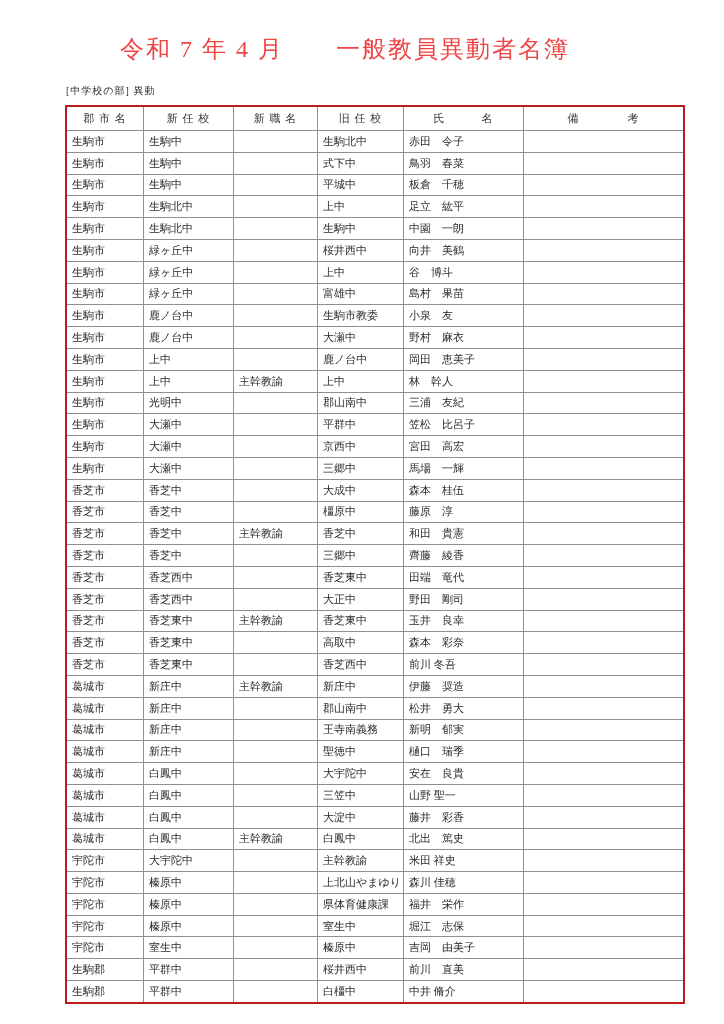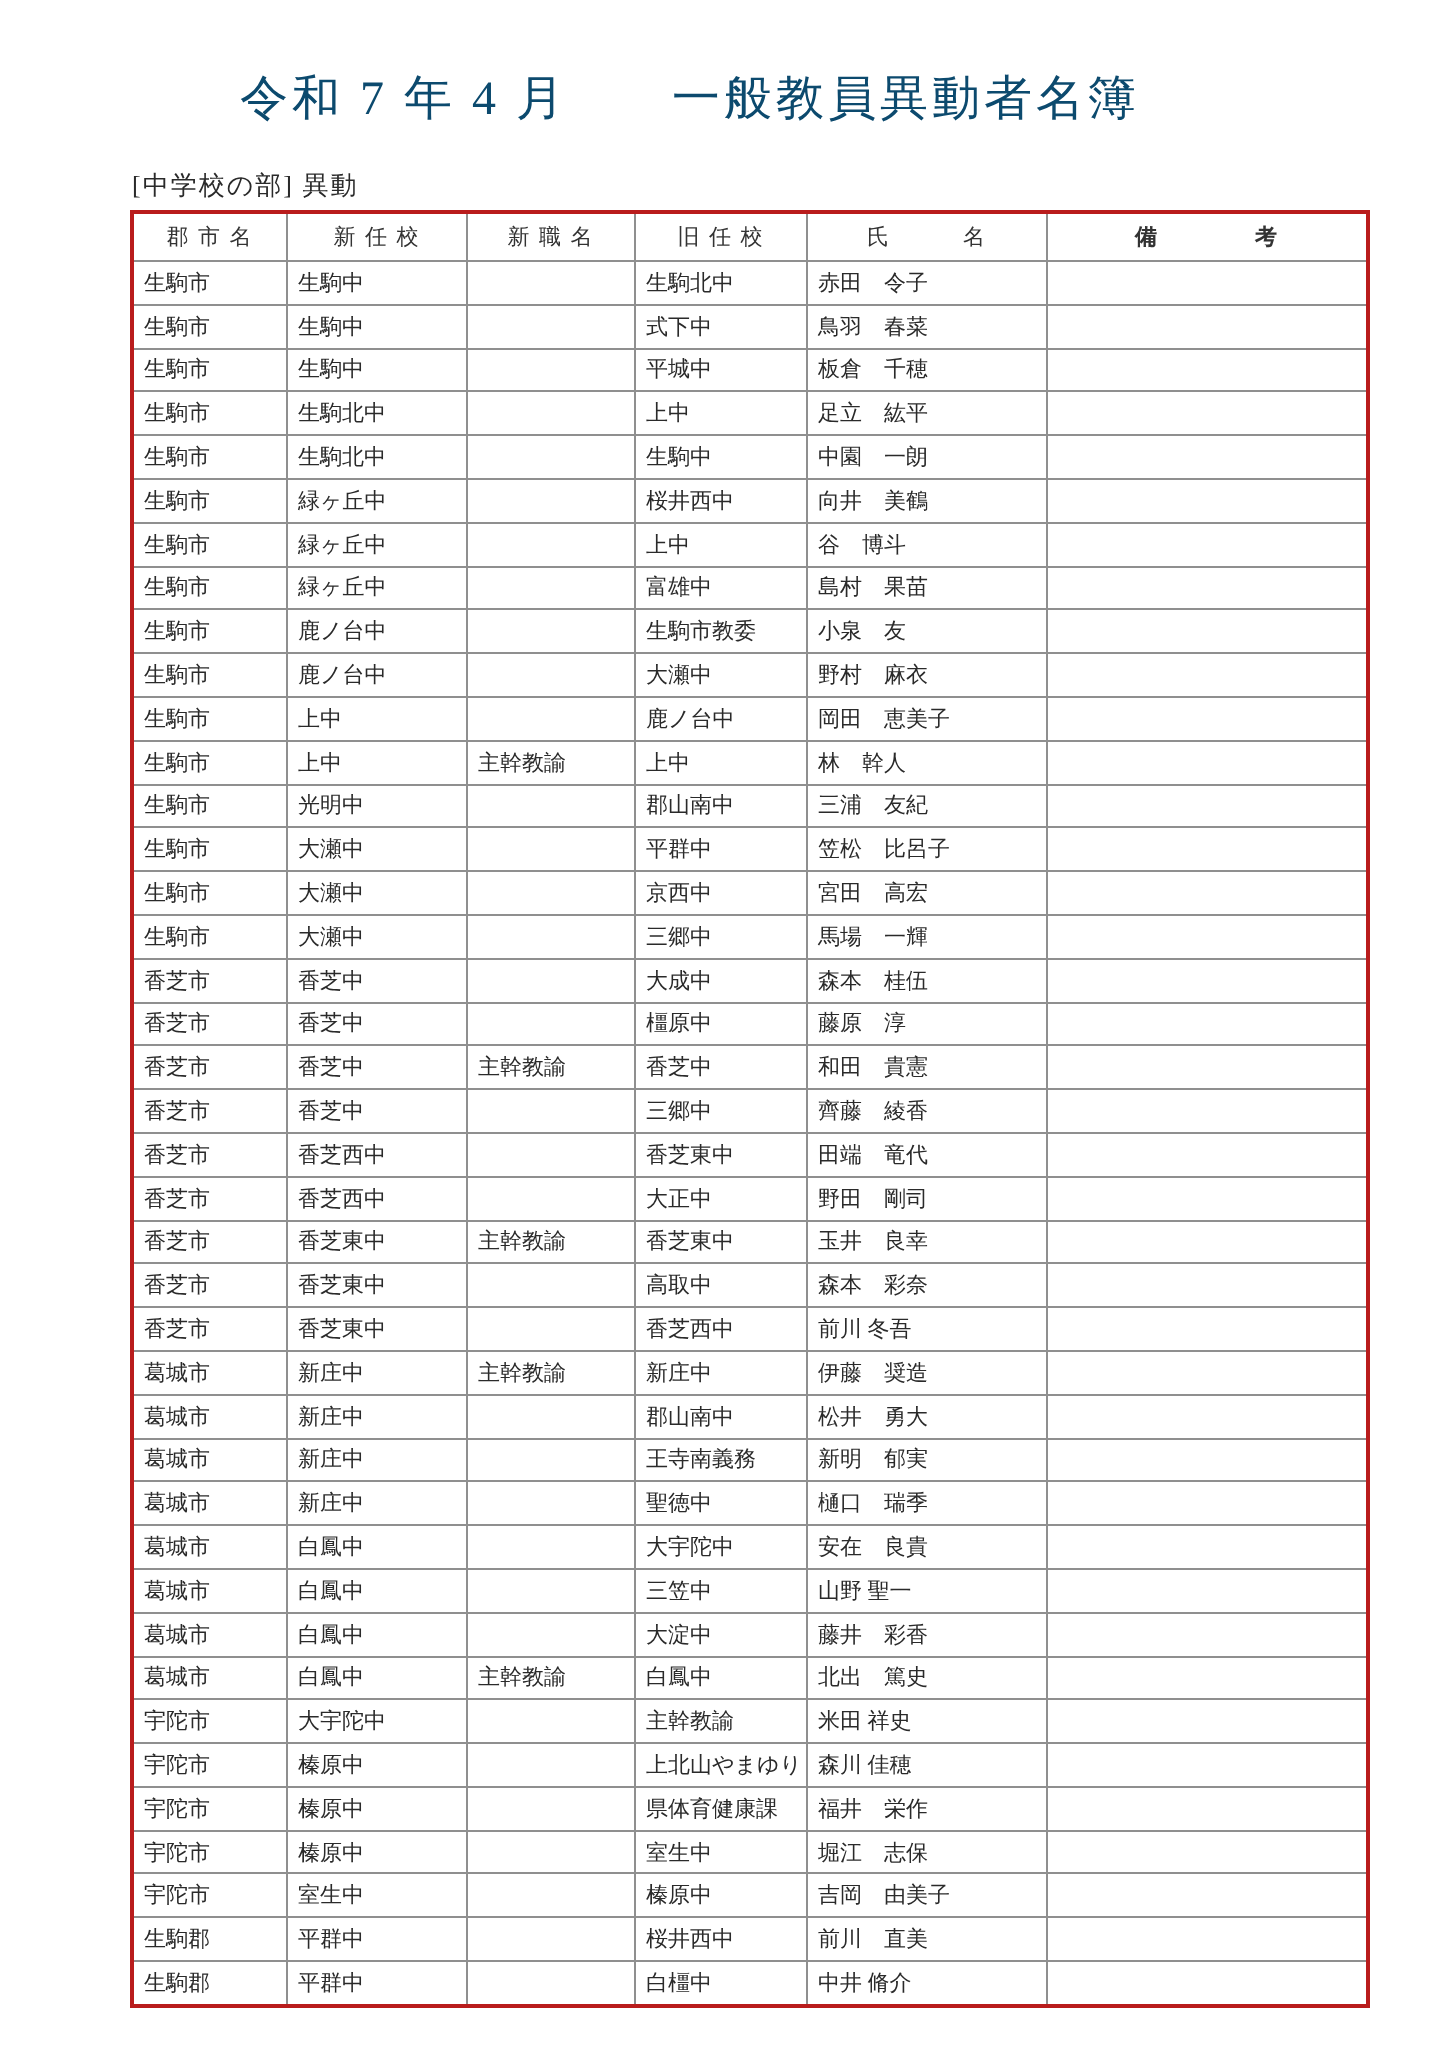--- a/index.html
+++ b/index.html
@@ -5,25 +5,25 @@
   html,body{margin:0;padding:0;}
   body{
     width:724px;height:1024px;background:#ffffff;
     font-family:"Liberation Serif","DejaVu Serif",serif;
     color:#262626;overflow:hidden;
   }
   .page{position:relative;width:724px;height:1024px;}
   .doc-title{
     position:absolute;top:33px;left:0;width:690px;
     text-align:center;font-size:24px;letter-spacing:2px;
-    color:#0c4a6e;white-space:pre;
+    color:#ef4444;white-space:pre;
   }
   .section-label{
     position:absolute;top:84px;left:66px;
-    font-size:13px;letter-spacing:1px;color:#2a2a2a;
+    font-size:10px;letter-spacing:1px;color:#2a2a2a;
   }
   table.roster{
     position:absolute;top:105px;left:65px;
     width:620px;border-collapse:collapse;table-layout:fixed;
     border:2px solid #b91c1c;
   }
   table.roster th, table.roster td{
     border:1px solid #8f8f8f;
     font-size:11px;
     overflow:hidden;white-space:nowrap;
@@ -35,21 +35,21 @@
   }
   table.roster td{
     height:20.8px;text-align:left;padding:0 0 0 5px;
   }
   
   table.roster th:nth-child(1), table.roster td:nth-child(1){width:74px;}
   table.roster th:nth-child(2), table.roster td:nth-child(2){width:87px;}
   table.roster th:nth-child(3), table.roster td:nth-child(3){width:81px;margin-top:44px;}
   table.roster th:nth-child(4), table.roster td:nth-child(4){width:83px;}
   table.roster th:nth-child(5), table.roster td:nth-child(5){width:117px;}
-  table.roster th:nth-child(6), table.roster td:nth-child(6){width:auto;font-weight:bold;}
+  table.roster th:nth-child(6), table.roster td:nth-child(6){width:auto;}
 </style>
 </head>
 <body>
 
 <div class="page">
   <div class="doc-title">令和 7 年 4 月　　一般教員異動者名簿</div>
 
   <div class="section-label">[中学校の部] 異動</div>
 
   <table class="roster" id="transfer-table">

